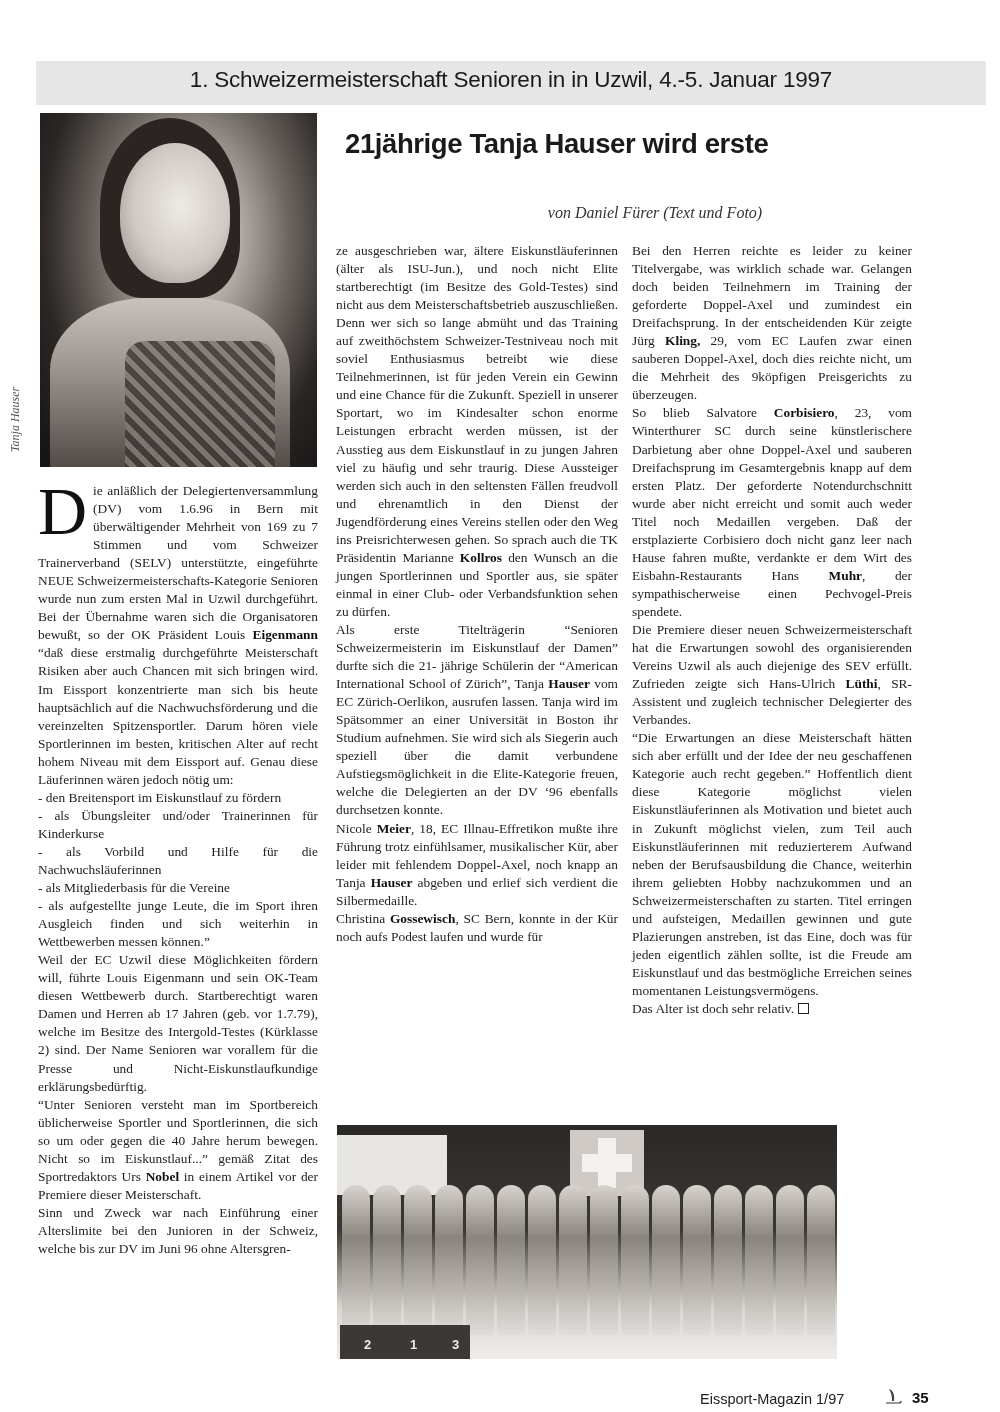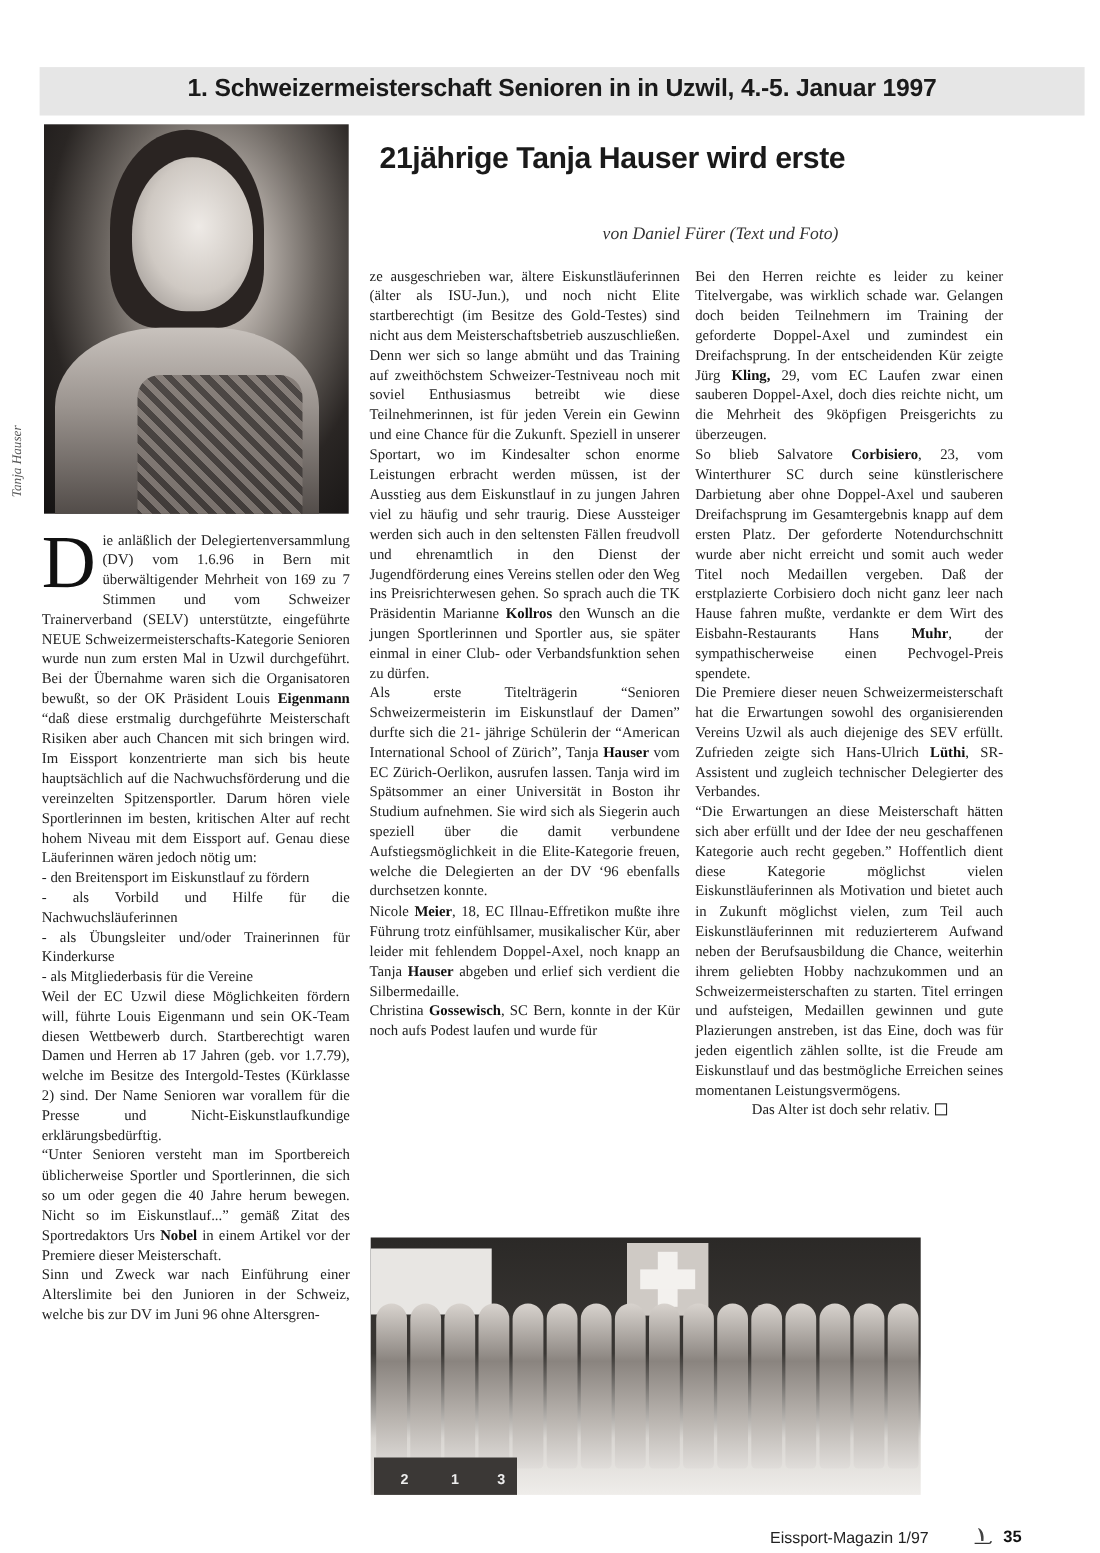--- a/index.html
+++ b/index.html
@@ -1,18 +1,18 @@
 <!DOCTYPE html>
 <html><head>
 <meta charset="utf-8">
 <style>
   html, body { margin: 0; padding: 0; background: #ffffff; }
   body { width: 1000px; height: 1412px; position: relative; overflow: hidden; font-family: "Liberation Serif", serif; color: #1e1e1e; }
   .banner { position: absolute; left: 36px; top: 61px; width: 950px; height: 44px; background: #e6e6e6; }
-  .banner-text { position: absolute; left: 0; width: 950px; top: 6px; text-align: center; font-family: "Liberation Sans", sans-serif; font-size: 22.5px; color: #1a1a1a; letter-spacing: -0.2px; font-weight: bold; }
+  .banner-text { position: absolute; left: 0; width: 950px; top: 6px; text-align: center; font-family: "Liberation Sans", sans-serif; font-size: 22.5px; color: #1a1a1a; letter-spacing: -0.2px; }
   .photo-main { position: absolute; left: 40px; top: 113px; width: 277px; height: 354px; background: radial-gradient(ellipse at 55% 35%, #d9d4cf 0%, #b3aca6 22%, #6b6560 45%, #2a2624 70%, #141212 100%); overflow: hidden; }
   .photo-main .face { position: absolute; left: 80px; top: 30px; width: 110px; height: 140px; border-radius: 50% 50% 45% 45%; background: radial-gradient(ellipse at 55% 45%, #eeeae6 0%, #cfc9c3 55%, #8f8985 100%); }
   .photo-main .hair { position: absolute; left: 60px; top: 5px; width: 140px; height: 180px; border-radius: 50% 50% 30% 30%; background: #2a2422; }
   .photo-main .body { position: absolute; left: 10px; top: 185px; width: 240px; height: 180px; border-radius: 40% 40% 0 0; background: linear-gradient(180deg, #c8c2bd 0%, #9a938e 40%, #4a4441 100%); }
   .photo-main .dress { position: absolute; left: 85px; top: 228px; width: 150px; height: 130px; background: repeating-linear-gradient(45deg, #3d3836 0 6px, #807873 6px 12px); border-radius: 20px 20px 0 0; opacity: 0.85; }
   .caption-vertical { position: absolute; left: 8px; top: 350px; width: 110px; height: 16px; transform: rotate(-90deg); transform-origin: 0 0; font-style: italic; font-size: 12px; color: #555; top: 452px; }
   .headline { position: absolute; left: 345px; top: 126px; width: 620px; text-align: left; font-family: "Liberation Sans", sans-serif; font-weight: bold; font-size: 27.5px; line-height: 35px; color: #1a1a1a; letter-spacing: -0.4px; }
   .byline { position: absolute; left: 345px; top: 204px; width: 620px; text-align: center; font-style: italic; font-size: 16px; color: #333; }
   .ghost { position: absolute; left: 875px; top: 120px; width: 130px; height: 160px; color: #f1f1f1; font-family: "Liberation Sans", sans-serif; font-weight: bold; font-size: 36px; line-height: 50px; overflow: hidden; white-space: nowrap; }
   .col { position: absolute; font-size: 13.4px; line-height: 18.05px; text-align: justify; color: #222; }
@@ -56,41 +56,42 @@
 <div class="headline">
   <div>21jährige Tanja Hauser wird  erste</div>
 </div>
 <div class="byline">von Daniel Fürer (Text und Foto)</div>
 
 <div class="col col1">
   <p>
     <span class="dropcap">D</span><span>ie anläßlich der Delegiertenversammlung (DV) vom 1.6.96 in Bern mit überwältigender Mehrheit von 169 zu 7 Stimmen und vom Schweizer Trainerverband (SELV) unterstützte, eingeführte NEUE Schweizermeisterschafts-Kategorie Senioren wurde nun zum ersten Mal in Uzwil durchgeführt. Bei der Übernahme waren sich die Organisatoren bewußt, so der OK Präsident Louis </span><b>Eigenmann</b><span> “daß diese erstmalig durchgeführte Meisterschaft Risiken aber auch Chancen mit sich bringen wird. Im Eissport konzentrierte man sich bis heute hauptsächlich auf die Nachwuchsförderung und die vereinzelten Spitzensportler. Darum hören viele Sportlerinnen im besten, kritischen Alter auf recht hohem Niveau mit dem Eissport auf. Genau diese Läuferinnen wären jedoch nötig um:</span>
   </p>
   <p>- den Breitensport im Eiskunstlauf zu fördern</p>
+  <p>- als Übungsleiter und/oder Trainerinnen für Kinderkurse</p>
   <p>- als Vorbild und Hilfe für die Nachwuchsläuferinnen</p>
-  <p>- als Übungsleiter und/oder Trainerinnen für Kinderkurse</p>
   <p>- als Mitgliederbasis für die Vereine</p>
+  <p>- als aufgestellte junge Leute, die im Sport ihren Ausgleich finden und sich weiterhin in Wettbewerben messen können.”</p>
   <p>Weil der EC Uzwil diese Möglichkeiten fördern will, führte Louis Eigenmann und sein OK-Team diesen Wettbewerb durch. Startberechtigt waren Damen und Herren ab 17 Jahren (geb. vor 1.7.79), welche im Besitze des Intergold-Testes (Kürklasse 2) sind. Der Name Senioren war vorallem für die Presse und Nicht-Eiskunstlaufkundige erklärungsbedürftig.</p>
   <p><span>“Unter Senioren versteht man im Sportbereich üblicherweise Sportler und Sportlerinnen, die sich so um oder gegen die 40 Jahre herum bewegen. Nicht so im Eiskunstlauf...” gemäß Zitat des Sportredaktors Urs </span><b>Nobel</b><span> in einem Artikel vor der Premiere dieser Meisterschaft.</span></p>
   <p>Sinn und Zweck war nach Einführung einer Alterslimite bei den Junioren in der Schweiz, welche bis zur DV im Juni 96 ohne Altersgren-</p>
 </div>
 
 <div class="col col2">
   <p><span>ze ausgeschrieben war, ältere Eiskunstläuferinnen (älter als ISU-Jun.), und noch nicht Elite startberechtigt (im Besitze des Gold-Testes) sind nicht aus dem Meisterschaftsbetrieb auszuschließen. Denn wer sich so lange abmüht und das Training auf zweithöchstem Schweizer-Testniveau noch mit soviel Enthusiasmus betreibt wie diese Teilnehmerinnen, ist für jeden Verein ein Gewinn und eine Chance für die Zukunft. Speziell in unserer Sportart, wo im Kindesalter schon enorme Leistungen erbracht werden müssen, ist der Ausstieg aus dem Eiskunstlauf in zu jungen Jahren viel zu häufig und sehr traurig. Diese Aussteiger werden sich auch in den seltensten Fällen freudvoll und ehrenamtlich in den Dienst der Jugendförderung eines Vereins stellen oder den Weg ins Preisrichterwesen gehen. So sprach auch die TK Präsidentin Marianne </span><b>Kollros</b><span> den Wunsch an die jungen Sportlerinnen und Sportler aus, sie später einmal in einer Club- oder Verbandsfunktion sehen zu dürfen.</span></p>
   <p><span>Als erste Titelträgerin “Senioren Schweizermeisterin im Eiskunstlauf der Damen” durfte sich die 21- jährige Schülerin der “American International School of Zürich”, Tanja </span><b>Hauser</b><span> vom EC Zürich-Oerlikon, ausrufen lassen. Tanja wird im Spätsommer an einer Universität in Boston ihr Studium aufnehmen. Sie wird sich als Siegerin auch speziell über die damit verbundene Aufstiegsmöglichkeit in die Elite-Kategorie freuen, welche die Delegierten an der DV ‘96 ebenfalls durchsetzen konnte.</span></p>
   <p><span>Nicole </span><b>Meier</b><span>, 18, EC Illnau-Effretikon mußte ihre Führung trotz einfühlsamer, musikalischer Kür, aber leider mit fehlendem Doppel-Axel, noch knapp an Tanja </span><b>Hauser</b><span> abgeben und erlief sich verdient die Silbermedaille.</span></p>
   <p><span>Christina </span><b>Gossewisch</b><span>, SC Bern, konnte in der Kür noch aufs Podest laufen und wurde für</span></p>
 </div>
 
 <div class="col col3">
   <p><span>Bei den Herren reichte es leider zu keiner Titelvergabe, was wirklich schade war. Gelangen doch beiden Teilnehmern im Training der geforderte Doppel-Axel und zumindest ein Dreifachsprung. In der entscheidenden Kür zeigte Jürg </span><b>Kling,</b><span> 29, vom EC Laufen zwar einen sauberen Doppel-Axel, doch dies reichte nicht, um die Mehrheit des 9köpfigen Preisgerichts zu überzeugen.</span></p>
   <p><span>So blieb Salvatore </span><b>Corbisiero</b><span>, 23, vom Winterthurer SC durch seine künstlerischere Darbietung aber ohne Doppel-Axel und sauberen Dreifachsprung im Gesamtergebnis knapp auf dem ersten Platz. Der geforderte Notendurchschnitt wurde aber nicht erreicht und somit auch weder Titel noch Medaillen vergeben. Daß der erstplazierte Corbisiero doch nicht ganz leer nach Hause fahren mußte, verdankte er dem Wirt des Eisbahn-Restaurants Hans </span><b>Muhr</b><span>, der sympathischerweise einen Pechvogel-Preis spendete.</span></p>
   <p><span>Die Premiere dieser neuen Schweizermeisterschaft hat die Erwartungen sowohl des organisierenden Vereins Uzwil als auch diejenige des SEV erfüllt. Zufrieden zeigte sich Hans-Ulrich </span><b>Lüthi</b><span>, SR-Assistent und zugleich technischer Delegierter des Verbandes.</span></p>
   <p>“Die Erwartungen an diese Meisterschaft hätten sich aber erfüllt und der Idee der neu geschaffenen Kategorie auch recht gegeben.” Hoffentlich dient diese Kategorie möglichst vielen Eiskunstläuferinnen als Motivation und bietet auch in Zukunft möglichst vielen, zum Teil auch Eiskunstläuferinnen mit reduzierterem Aufwand neben der Berufsausbildung die Chance, weiterhin ihrem geliebten Hobby nachzukommen und an Schweizermeisterschaften zu starten. Titel erringen und aufsteigen, Medaillen gewinnen und gute Plazierungen anstreben, ist das Eine, doch was für jeden eigentlich zählen sollte, ist die Freude am Eiskunstlauf und das bestmögliche Erreichen seines momentanen Leistungsvermögens.</p>
-  <p style="text-align:center"><span>Das Alter ist doch sehr relativ.</span><span class="endmark"></span></p>
+  <p style="text-align:left"><span>Das Alter ist doch sehr relativ.</span><span class="endmark"></span></p>
 </div>
 
 <div class="photo-group" title="Group photo of participants at podium">
   <div class="sign"></div>
   <div class="flag"></div>
   <div class="people">
     <div class="person"></div>
     <div class="person"></div>
     <div class="person"></div>
     <div class="person"></div>

